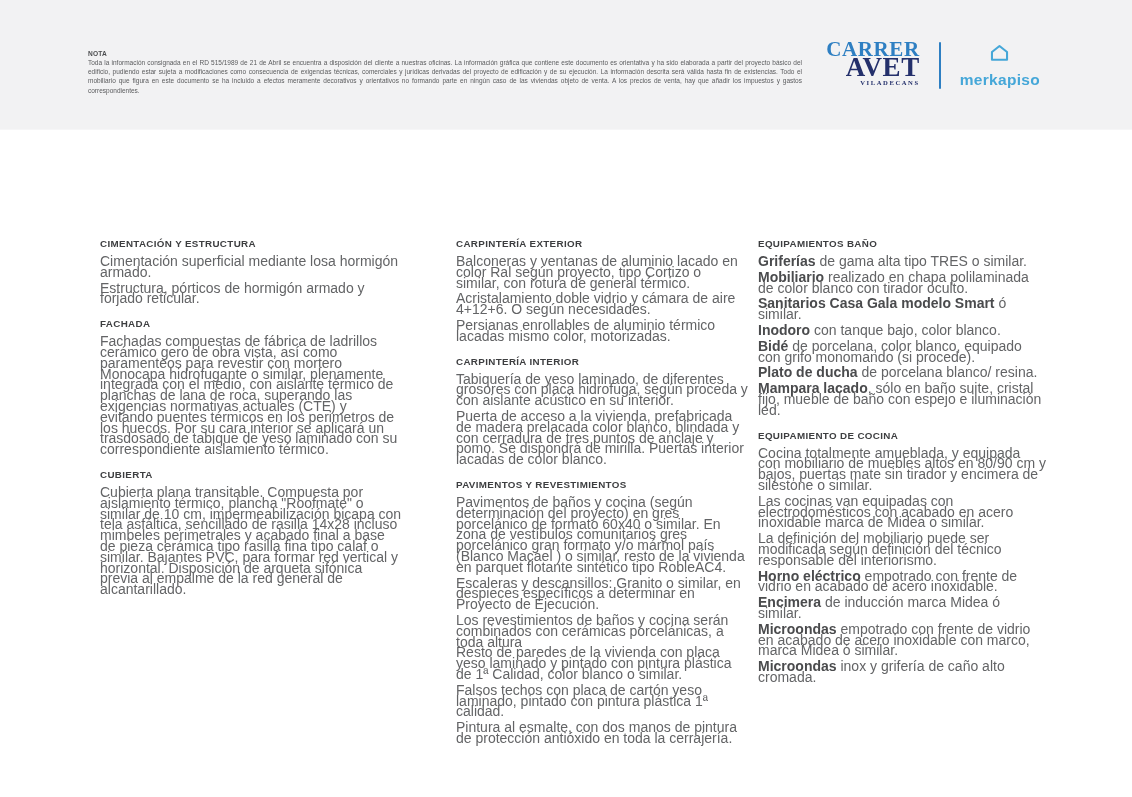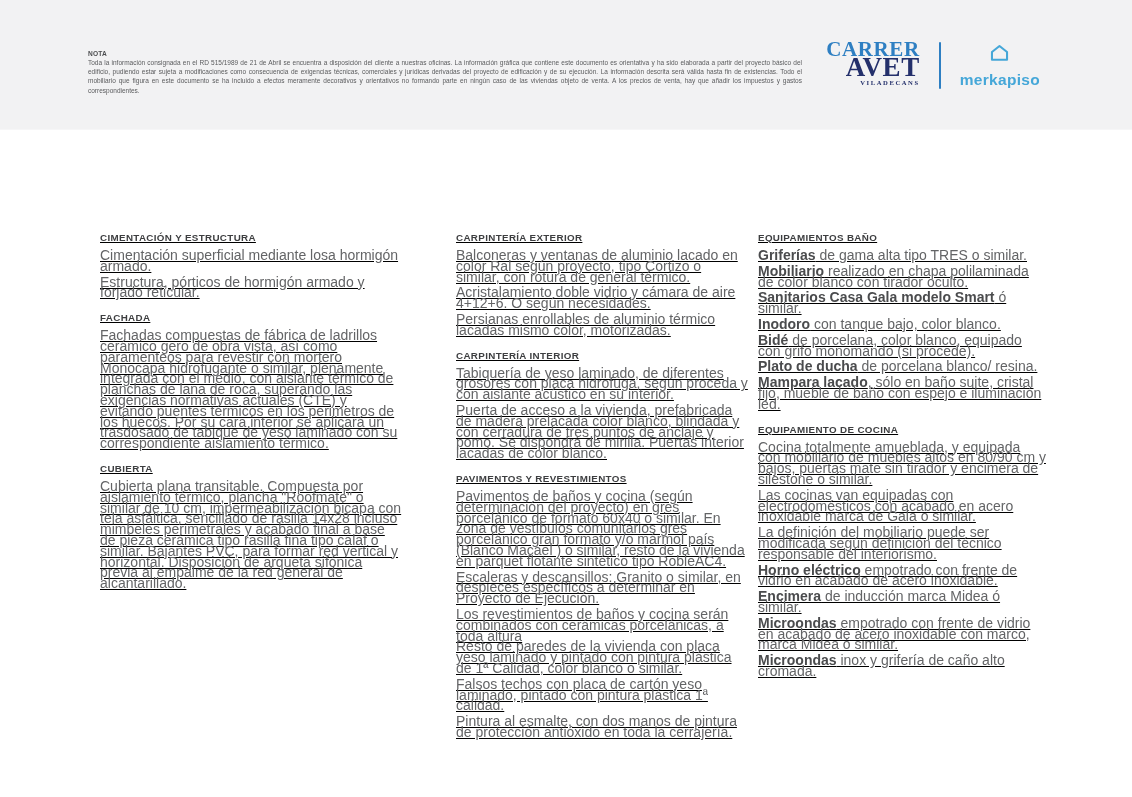--- a/index.html
+++ b/index.html
@@ -51,21 +51,21 @@
   .partner-block{
     display:flex;flex-direction:column;align-items:center;
     gap:10px;margin-top:4px;min-width:66px;
   }
   .partner-name{
     font-size:15.5px;font-weight:600;letter-spacing:0.3px;line-height:1;
   }
   .house-icon{display:block;}
 
   
-  .content-column{position:absolute;top:232px;text-decoration:underline;}
+  .content-column{position:absolute;top:238px;}
   .col1{left:100px;width:302px;}
   .col2{left:456px;width:292px;}
   .col3{left:758px;width:288px;}
 
   .spec-section{margin:0 0 14px 0;}
   .section-heading{
     margin:0 0 6px 0;
     font-size:9.8px;font-weight:bold;color:#3d3e40;
     letter-spacing:0.35px;line-height:12px;
     text-transform:uppercase;
@@ -154,21 +154,21 @@
           <p class="spec-paragraph"><strong>Mobiliario</strong> realizado en chapa polilaminada de color blanco con tirador oculto.</p>
           <p class="spec-paragraph"><strong>Sanitarios Casa Gala modelo Smart</strong> ó similar.</p>
           <p class="spec-paragraph"><strong>Inodoro</strong> con tanque bajo, color blanco.</p>
           <p class="spec-paragraph"><strong>Bidé</strong> de porcelana, color blanco, equipado con grifo monomando (si procede).</p>
           <p class="spec-paragraph"><strong>Plato de ducha</strong> de porcelana blanco/ resina.</p>
           <p class="spec-paragraph"><strong>Mampara lacado</strong>, sólo en baño suite, cristal fijo, mueble de baño con espejo e iluminación led.</p>
         </section>
         <section class="spec-section">
           <h3 class="section-heading">EQUIPAMIENTO DE COCINA</h3>
           <p class="spec-paragraph">Cocina totalmente amueblada, y equipada con mobiliario de muebles altos en 80/90 cm y bajos, puertas mate sin tirador y encimera de silestone o similar.</p>
-          <p class="spec-paragraph">Las cocinas van equipadas con electrodomésticos con acabado en acero inoxidable marca de Gala o similar.</p>
+          <p class="spec-paragraph">Las cocinas van equipadas con electrodomésticos con acabado en acero inoxidable marca de Midea o similar.</p>
           <p class="spec-paragraph">La definición del mobiliario puede ser modificada según definición del técnico responsable del interiorismo.</p>
           <p class="spec-paragraph"><strong>Horno eléctrico</strong> empotrado con frente de vidrio en acabado de acero inoxidable.</p>
           <p class="spec-paragraph"><strong>Encimera</strong> de inducción marca Midea ó similar.</p>
           <p class="spec-paragraph"><strong>Microondas</strong> empotrado con frente de vidrio en acabado de acero inoxidable con marco, marca Midea ó similar.</p>
           <p class="spec-paragraph"><strong>Microondas</strong> inox y grifería de caño alto cromada.</p>
         </section>
       </div>
     </div>
 
 </div>

